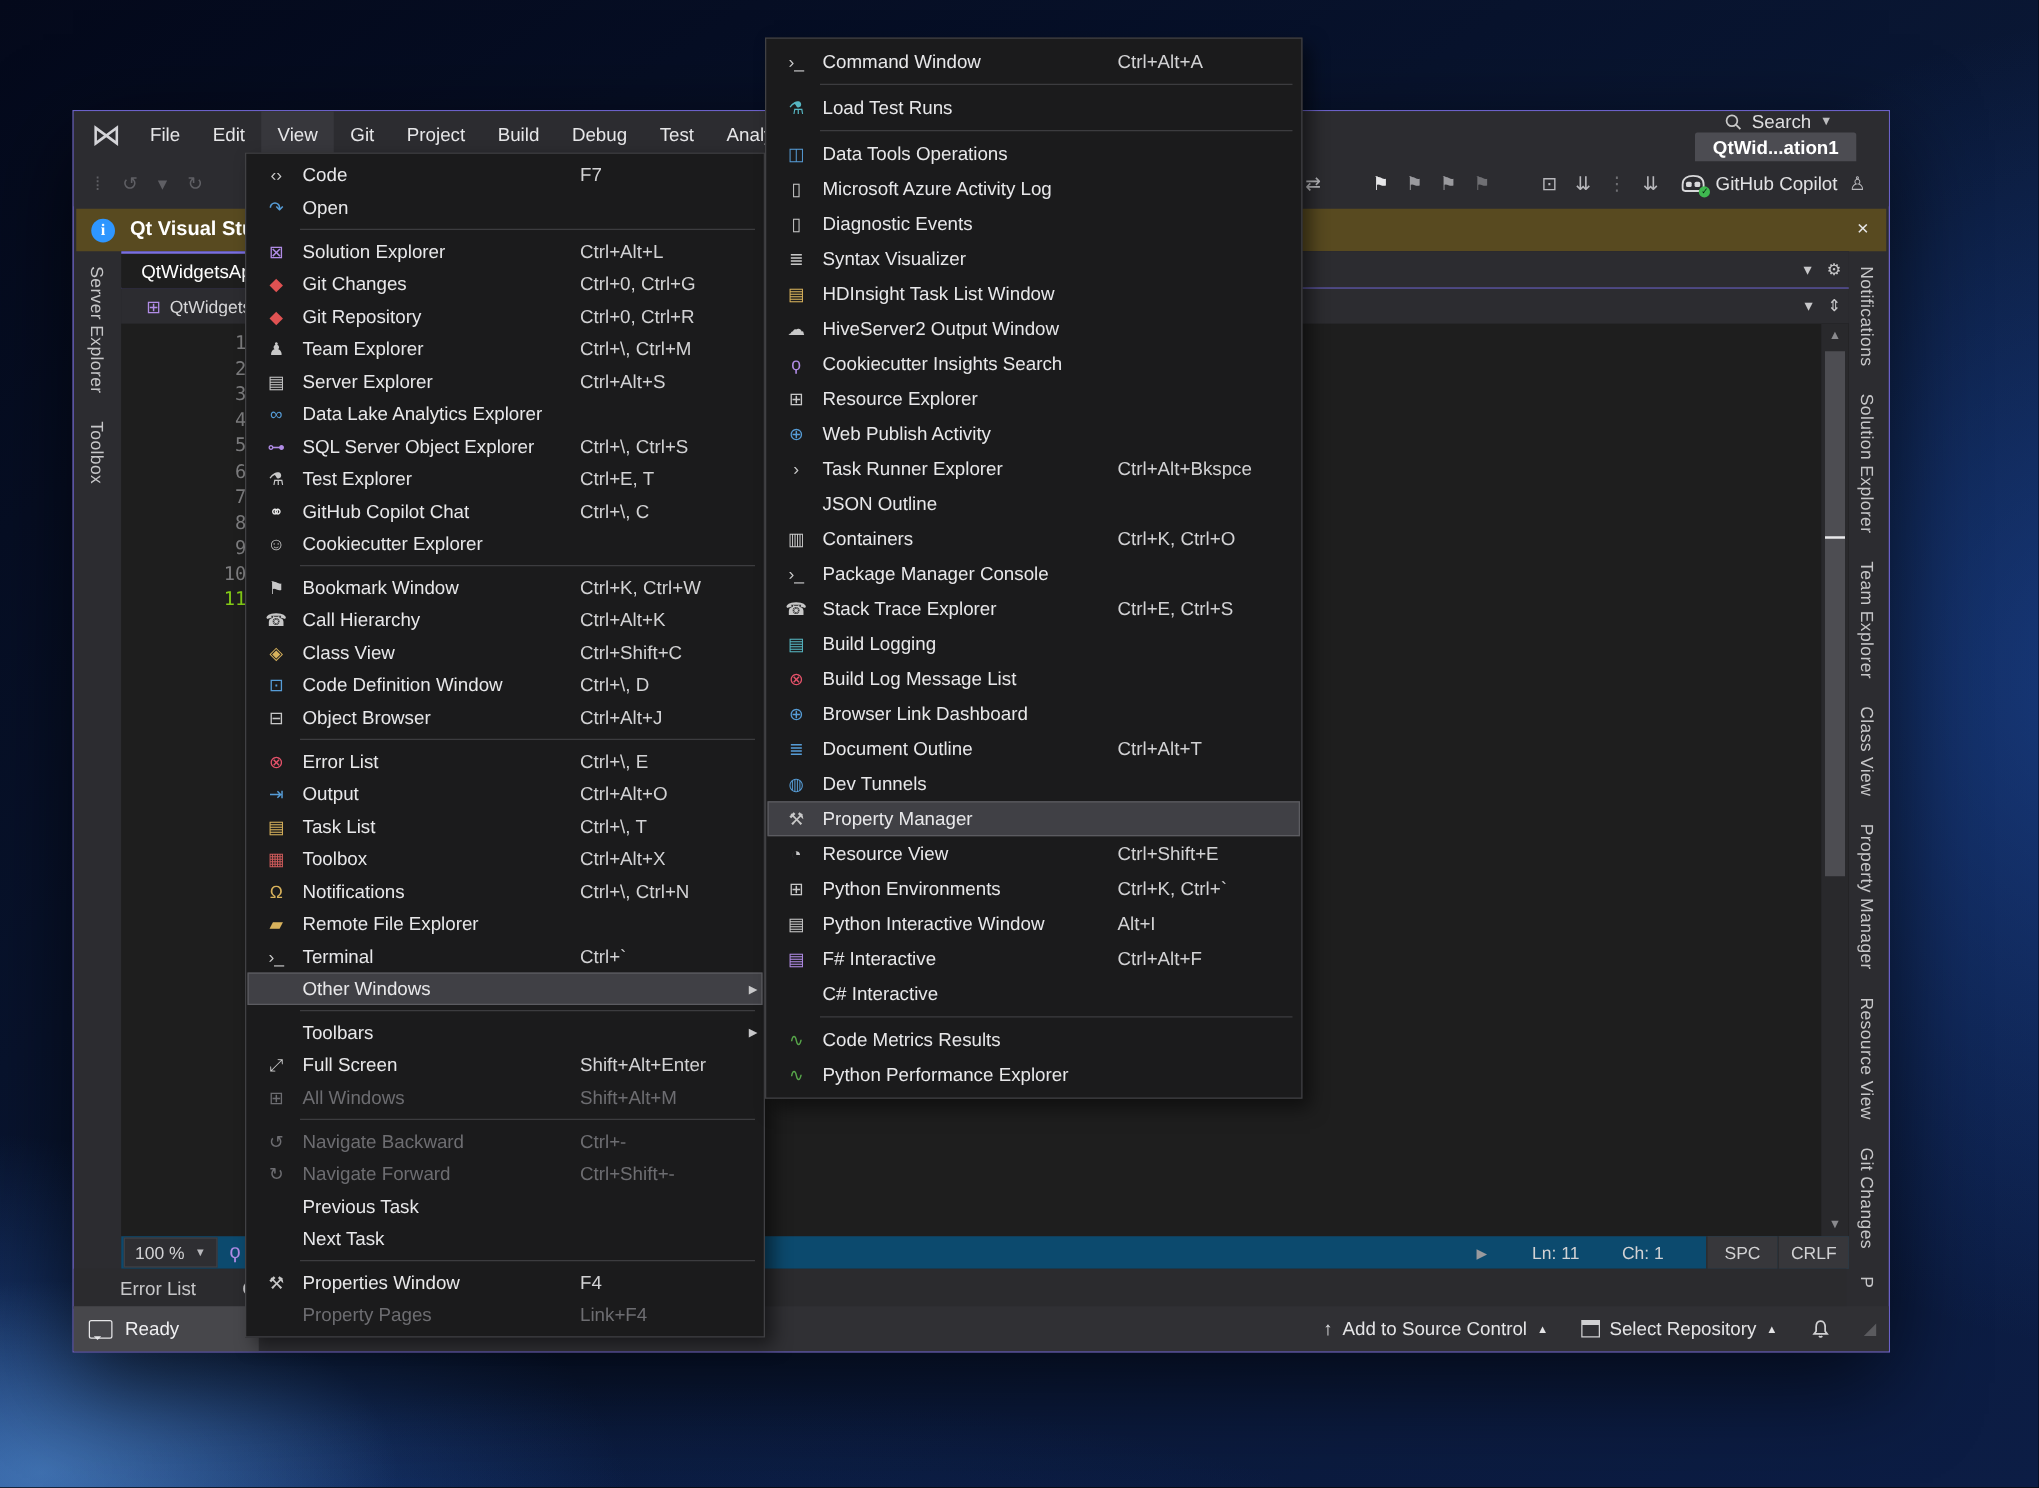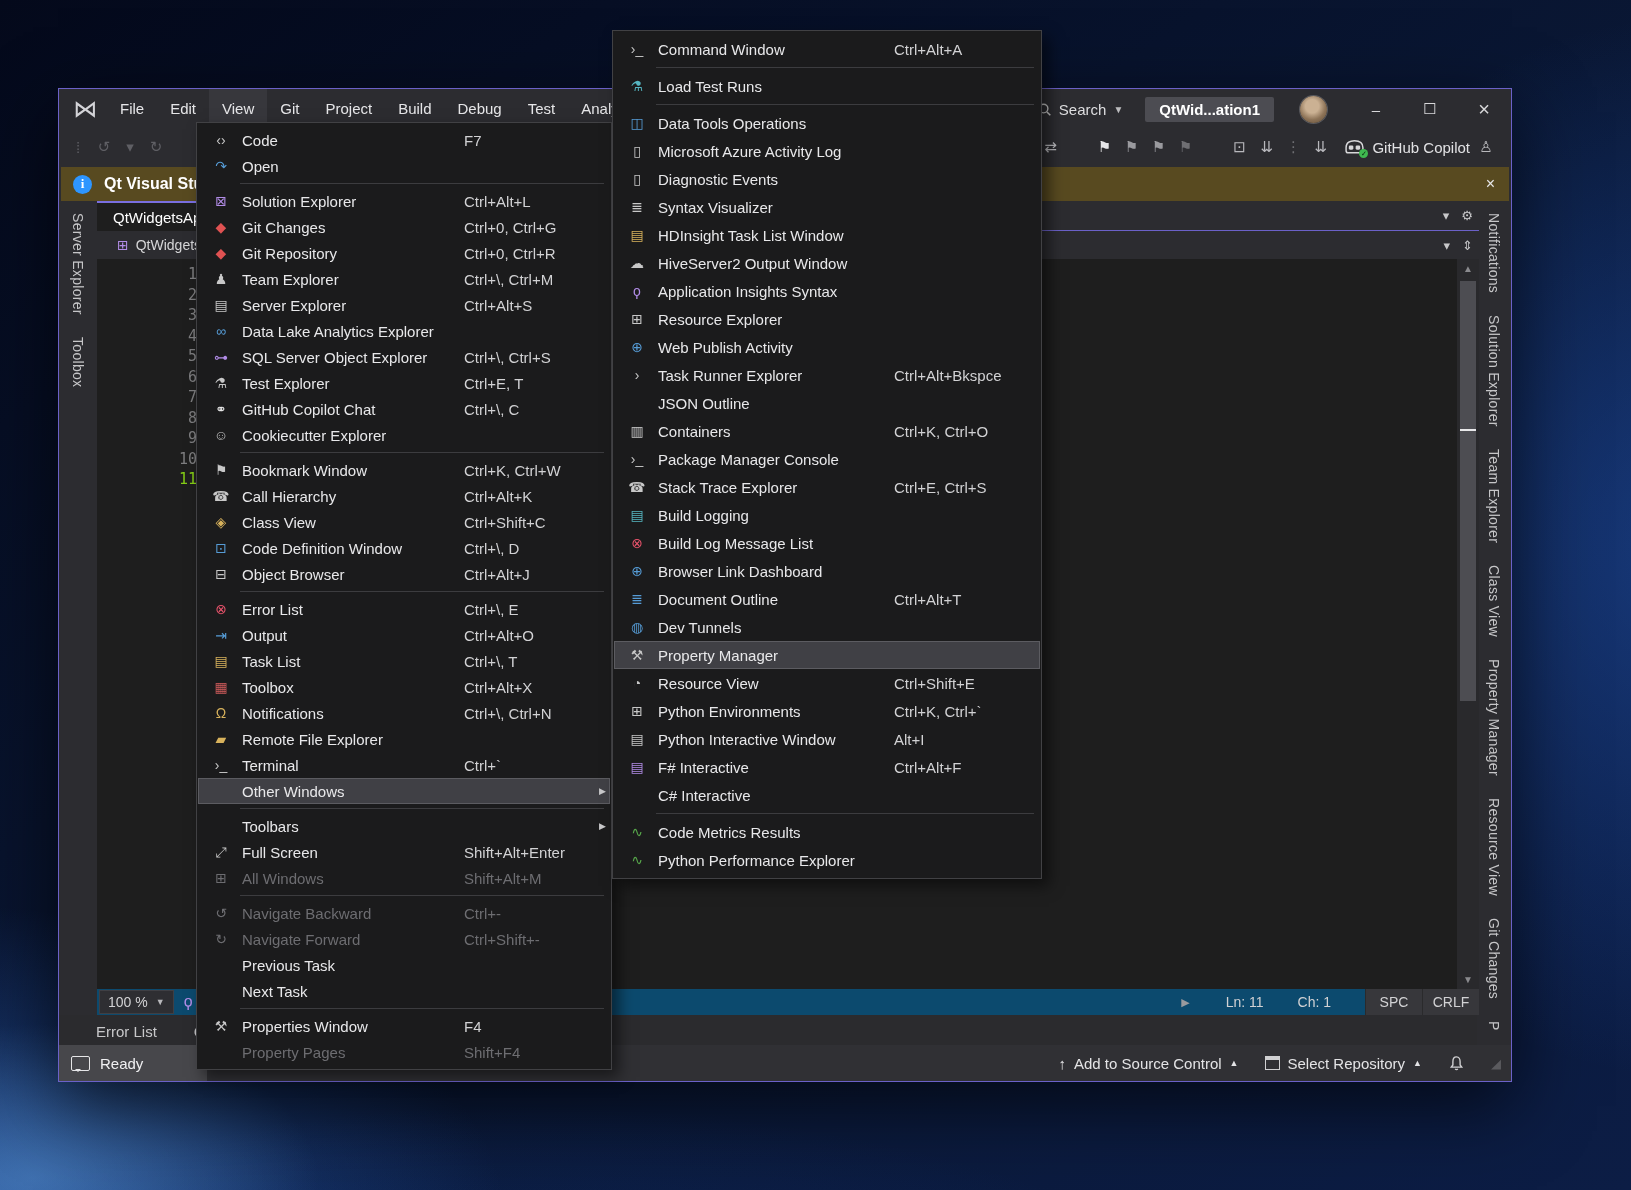--- a/index.html
+++ b/index.html
@@ -15,21 +15,21 @@
     color:#e0e0e2;
   }
   
   .vs-window{position:absolute;left:58px;top:88px;width:1454px;height:994px;
     background:#2c2c30;border:1px solid #6b61c8;box-shadow:0 24px 70px rgba(0,0,0,.65);box-sizing:border-box;}
   .titlebar{position:absolute;left:0;top:0;right:0;height:40px;display:flex;align-items:center;background:#2c2c30;}
   .vs-logo{font-size:24px;color:#d4d4d8;margin:0 10px 0 14px;line-height:40px;}
   .menubar{display:flex;height:100%;text-align:center;}
   .menubar-item{padding:0 13px;line-height:40px;font-size:15px;color:#e6e6e8;cursor:default;}
   .menubar-item.open{background:#37373c;}
-  .title-right{position:absolute;right:0;top:0;height:40px;display:flex;align-items:center;}
+  .title-right{position:absolute;right:0;top:0;height:40px;display:flex;align-items:center;flex-direction:column;}
   .search-box{display:flex;align-items:center;gap:7px;font-size:15px;color:#dedee0;margin-right:22px;}
   .search-caret{font-size:10px;color:#bdbdbf;}
   .title-chip{background:#4c4c52;color:#fff;font-weight:bold;font-size:15px;padding:4px 14px;border-radius:2px;margin-right:26px;}
   .avatar{width:27px;height:27px;border-radius:50%;margin-right:22px;
     background:radial-gradient(circle at 45% 38%,#cbb193 0 30%,#8d7357 60%,#5d4a36 100%);
     box-shadow:0 0 0 1px #5a5a5e;}
   .winbtn{width:54px;height:40px;display:flex;align-items:center;justify-content:center;font-size:15px;color:#d8d8da;}
   .winbtn.close{font-size:20px;}
   
   .toolbar{position:absolute;left:0;top:40px;right:0;height:36px;background:#2c2c30;display:flex;align-items:center;}
@@ -631,21 +631,21 @@
       <div class="menu-item">
         <span class="mi-icon" style="color: rgb(200, 200, 200);">⚒</span>
         <span class="mi-label">Properties Window</span>
         <span class="mi-shortcut">F4</span>
         <span class="mi-arrow">▶</span>
       </div>
 
       <div class="menu-item disabled">
         <span class="mi-icon"></span>
         <span class="mi-label">Property Pages</span>
-        <span class="mi-shortcut">Shift+F4</span>
+        <span class="mi-shortcut">Link+F4</span>
         <span class="mi-arrow">▶</span>
       </div>
     </div>
 
   <div class="menu-panel submenu">
 
       <div class="menu-item">
         <span class="mi-icon" style="color: rgb(200, 200, 200);">›_</span>
         <span class="mi-label">Command Window</span>
         <span class="mi-shortcut">Ctrl+Alt+A</span>
@@ -710,21 +710,21 @@
 
       <div class="menu-item">
         <span class="mi-icon" style="color: rgb(200, 200, 200);">☁</span>
         <span class="mi-label">HiveServer2 Output Window</span>
         <span class="mi-shortcut"></span>
         <span class="mi-arrow">▶</span>
       </div>
 
       <div class="menu-item">
         <span class="mi-icon" style="color: rgb(177, 140, 230);">ϙ</span>
-        <span class="mi-label">Application Insights Syntax</span>
+        <span class="mi-label">Cookiecutter Insights Search</span>
         <span class="mi-shortcut"></span>
         <span class="mi-arrow">▶</span>
       </div>
 
       <div class="menu-item">
         <span class="mi-icon" style="color: rgb(200, 200, 200);">⊞</span>
         <span class="mi-label">Resource Explorer</span>
         <span class="mi-shortcut"></span>
         <span class="mi-arrow">▶</span>
       </div>

